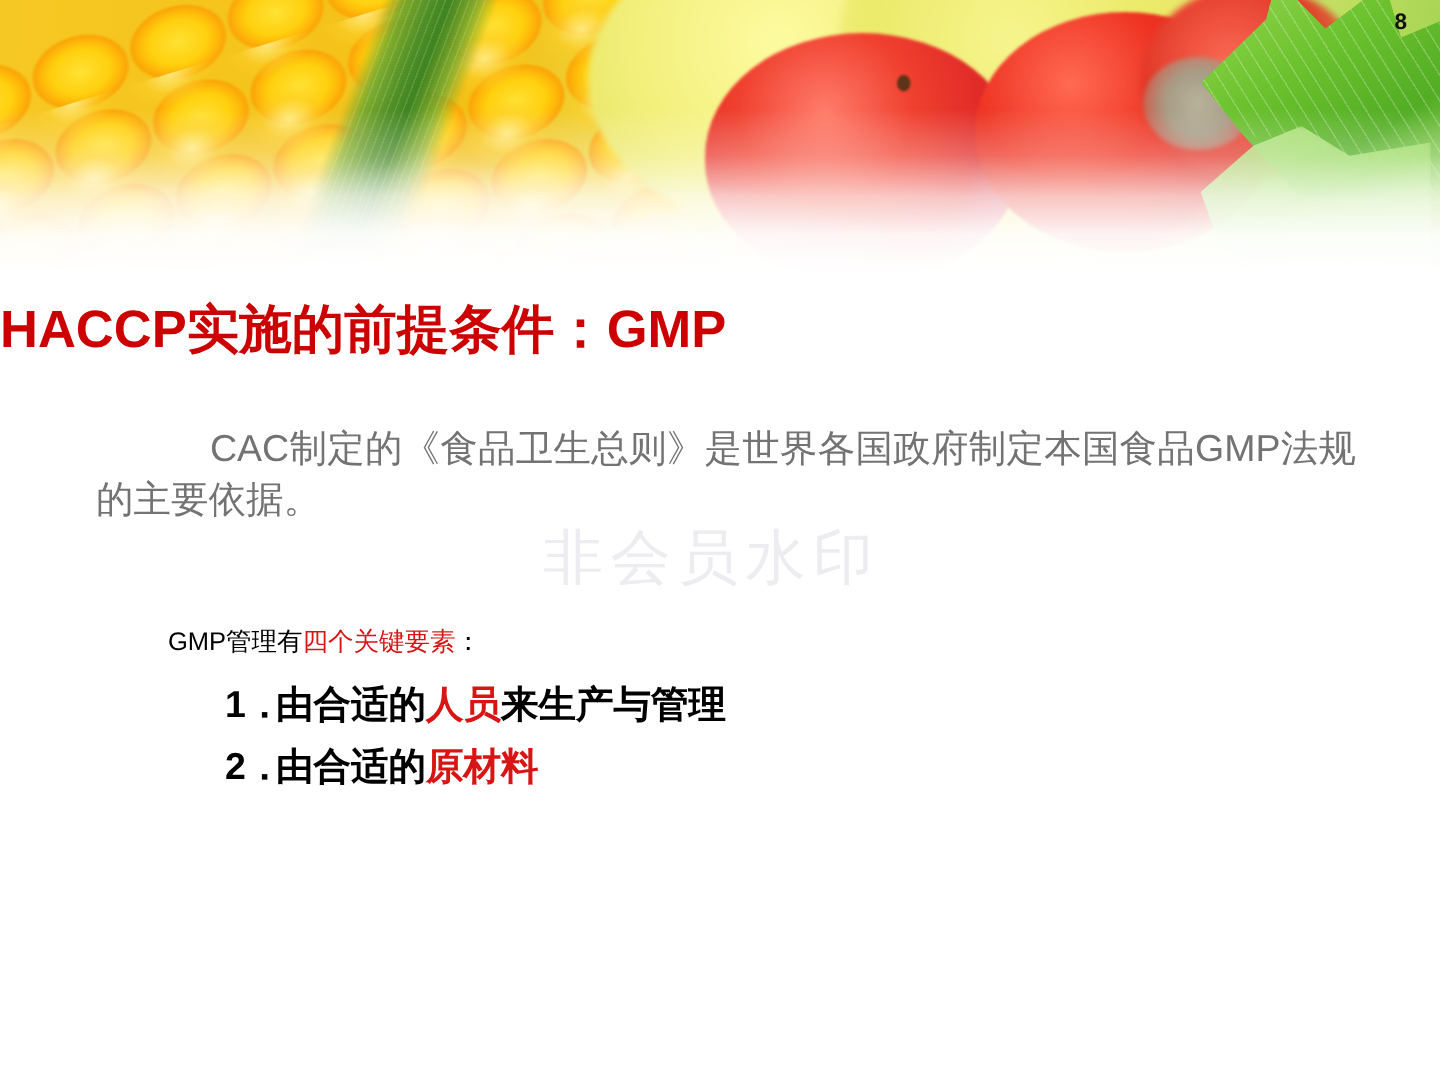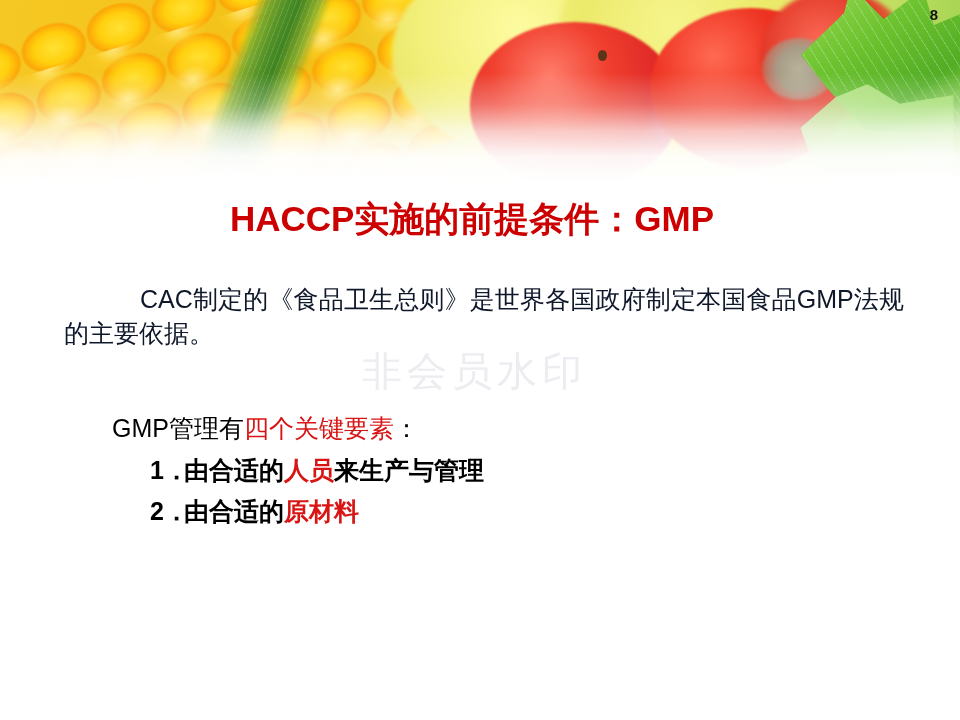--- a/index.html
+++ b/index.html
@@ -241,36 +241,36 @@
     color: #111111;
     z-index: 6;
   }
 
   
   .title {
     position: absolute;
     left: 0;
     top: 196px;
     width: 944px;
-    text-align: center;
+    text-align: left;
     font-size: 35px;
     font-weight: bold;
     color: #CC0000;
     letter-spacing: 0px;
     white-space: nowrap;
   }
 
   .paragraph {
     position: absolute;
     left: 64px;
     top: 282px;
     width: 840px;
     font-size: 25px;
     line-height: 34px;
-    color: #0f172a;
+    color: #737373;
     text-indent: 76px;
     text-align: justify;
   }
 
   .watermark {
     position: absolute;
     left: 362px;
     top: 344px;
     font-size: 40px;
     color: #ececf1;
@@ -279,21 +279,21 @@
     user-select: none;
   }
 
   .list-block {
     position: absolute;
     left: 112px;
     top: 410px;
     width: 760px;
   }
   .list-intro {
-    font-size: 25px;
+    font-size: 17px;
     line-height: 36px;
     color: #000000;
     white-space: nowrap;
   }
   .list-items {
     margin: 4px 0 0 0;
     padding: 0;
     list-style: none;
   }
   .list-item {

